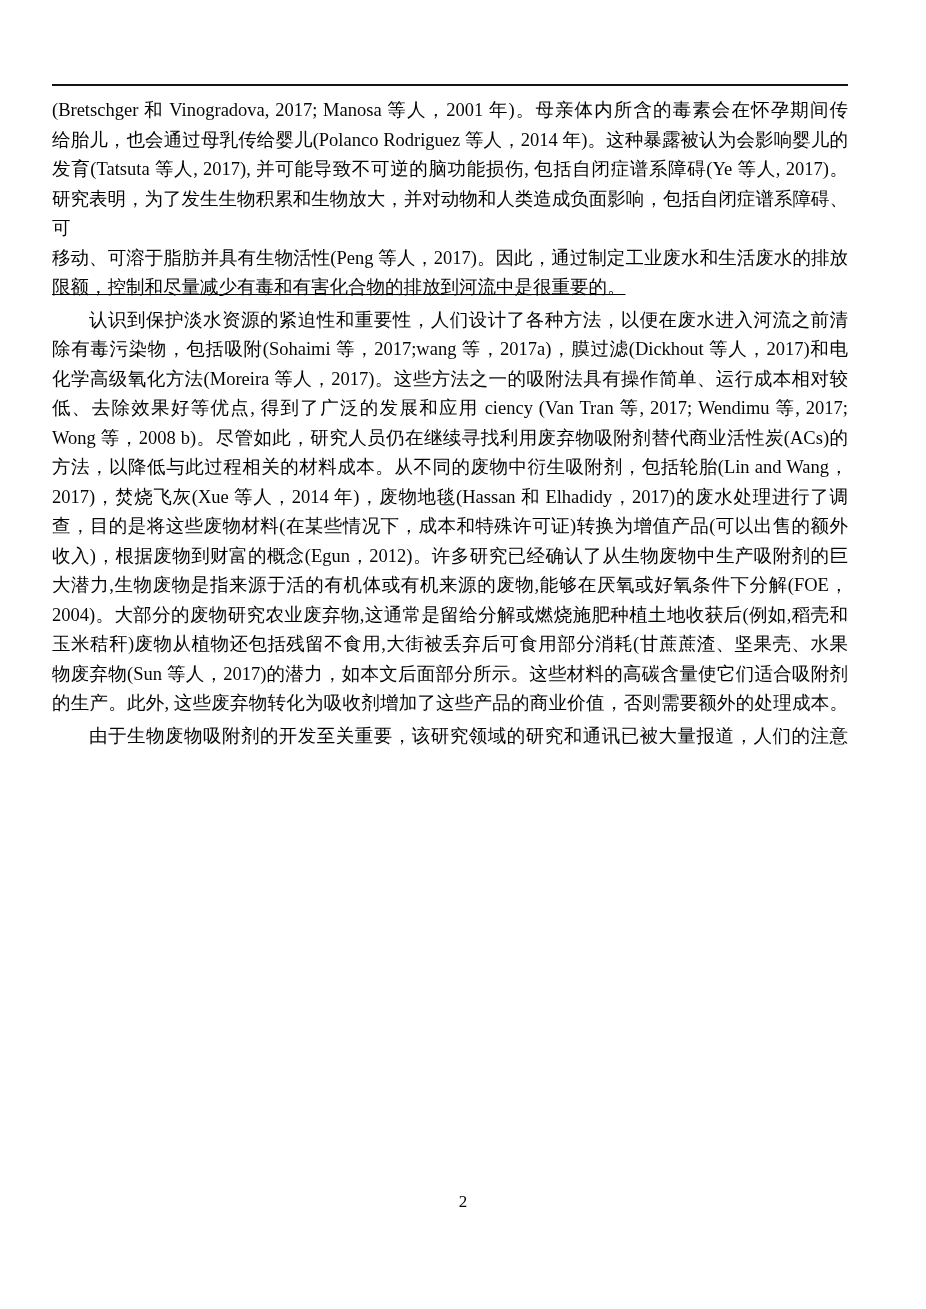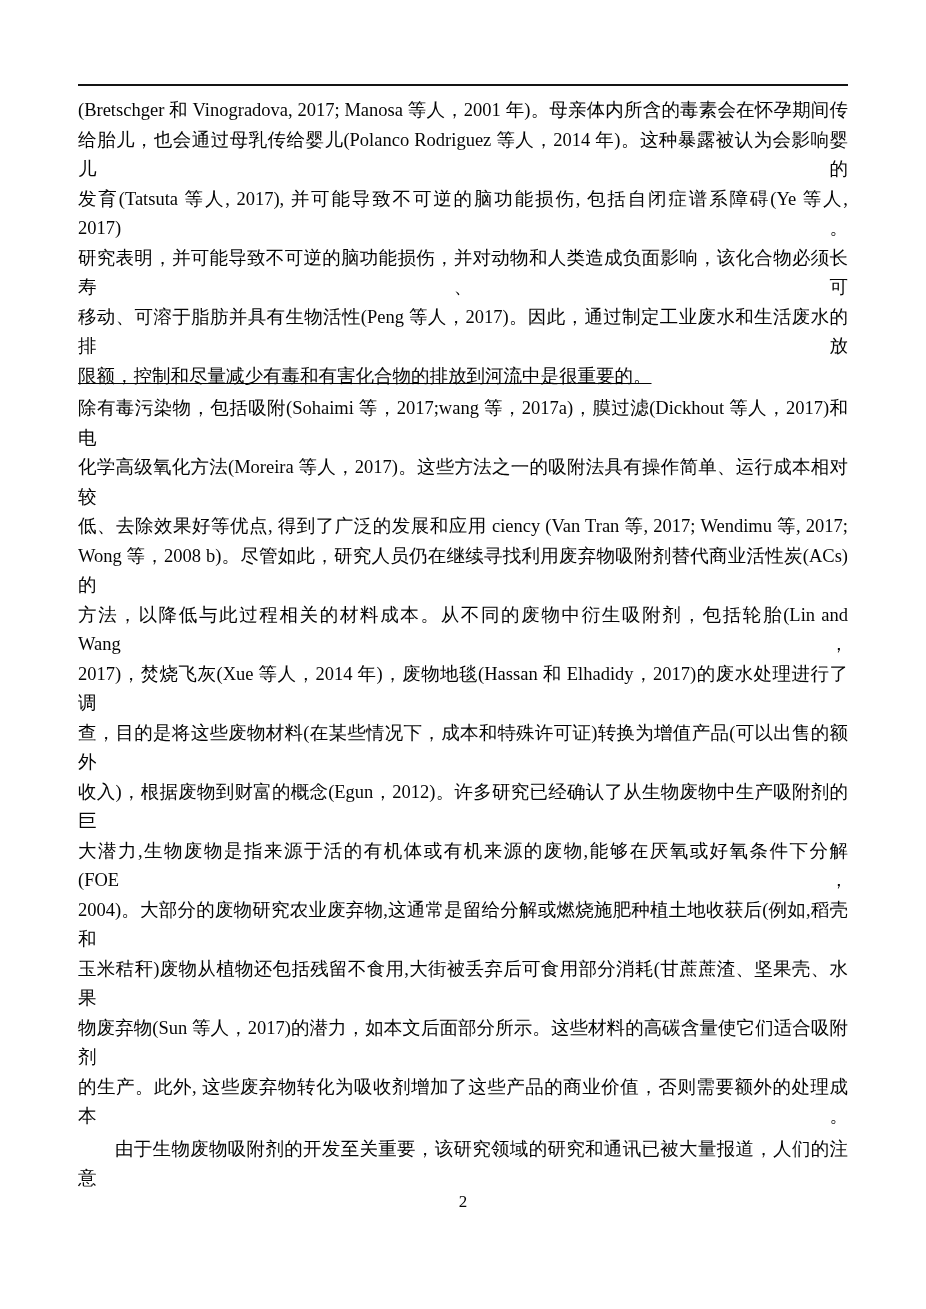--- a/index.html
+++ b/index.html
@@ -4,21 +4,21 @@
 <style>
   html, body { margin: 0; padding: 0; background: #e9e9e9; }
   .page {
     position: relative;
     width: 926px;
     height: 1309px;
     margin: 0 auto;
     background: #ffffff;
     overflow: hidden;
     box-sizing: border-box;
-    padding: 84px 78px 0 78px;
+    padding: 84px 78px 0 52px;
     color: #000;
   }
   .header-rule {
     height: 2px;
     background: #141414;
     width: 100%;
   }
   .document-body {
     margin-top: 10px;
     font-family: "Liberation Serif", "DejaVu Serif", serif;
@@ -49,25 +49,26 @@
 </head>
 <body>
 
 <div class="page">
   <div class="header-rule"></div>
   <div class="document-body">
       <div class="paragraph">
         <div class="line">(Bretschger 和 Vinogradova, 2017; Manosa 等人，2001 年)。母亲体内所含的毒素会在怀孕期间传</div>
         <div class="line">给胎儿，也会通过母乳传给婴儿(Polanco Rodriguez 等人，2014 年)。这种暴露被认为会影响婴儿的</div>
         <div class="line">发育(Tatsuta 等人, 2017), 并可能导致不可逆的脑功能损伤, 包括自闭症谱系障碍(Ye 等人, 2017)。</div>
-        <div class="line">研究表明，并可能导致不可逆的脑功能损伤，并对动物和人类造成负面影响，该化合物必须长寿、可</div>
+        <div class="line">研究表明，为了发生生物积累和生物放大，并对动物和人类造成负面影响，包括自闭症谱系障碍、可</div>
         <div class="line">移动、可溶于脂肪并具有生物活性(Peng 等人，2017)。因此，通过制定工业废水和生活废水的排放</div>
         <div class="line short-last">限额，控制和尽量减少有毒和有害化合物的排放到河流中是很重要的。</div>
       </div>
       <div class="paragraph">
+        <div class="line indent">认识到保护淡水资源的紧迫性和重要性，人们设计了各种方法，以便在废水进入河流之前清</div>
         <div class="line">除有毒污染物，包括吸附(Sohaimi 等，2017;wang 等，2017a)，膜过滤(Dickhout 等人，2017)和电</div>
         <div class="line">化学高级氧化方法(Moreira 等人，2017)。这些方法之一的吸附法具有操作简单、运行成本相对较</div>
         <div class="line">低、去除效果好等优点, 得到了广泛的发展和应用 ciency (Van Tran 等, 2017; Wendimu 等, 2017;</div>
         <div class="line">Wong 等，2008 b)。尽管如此，研究人员仍在继续寻找利用废弃物吸附剂替代商业活性炭(ACs)的</div>
         <div class="line">方法，以降低与此过程相关的材料成本。从不同的废物中衍生吸附剂，包括轮胎(Lin and Wang，</div>
         <div class="line">2017)，焚烧飞灰(Xue 等人，2014 年)，废物地毯(Hassan 和 Elhadidy，2017)的废水处理进行了调</div>
         <div class="line">查，目的是将这些废物材料(在某些情况下，成本和特殊许可证)转换为增值产品(可以出售的额外</div>
         <div class="line">收入)，根据废物到财富的概念(Egun，2012)。许多研究已经确认了从生物废物中生产吸附剂的巨</div>
         <div class="line">大潜力,生物废物是指来源于活的有机体或有机来源的废物,能够在厌氧或好氧条件下分解(FOE，</div>
         <div class="line">2004)。大部分的废物研究农业废弃物,这通常是留给分解或燃烧施肥种植土地收获后(例如,稻壳和</div>

